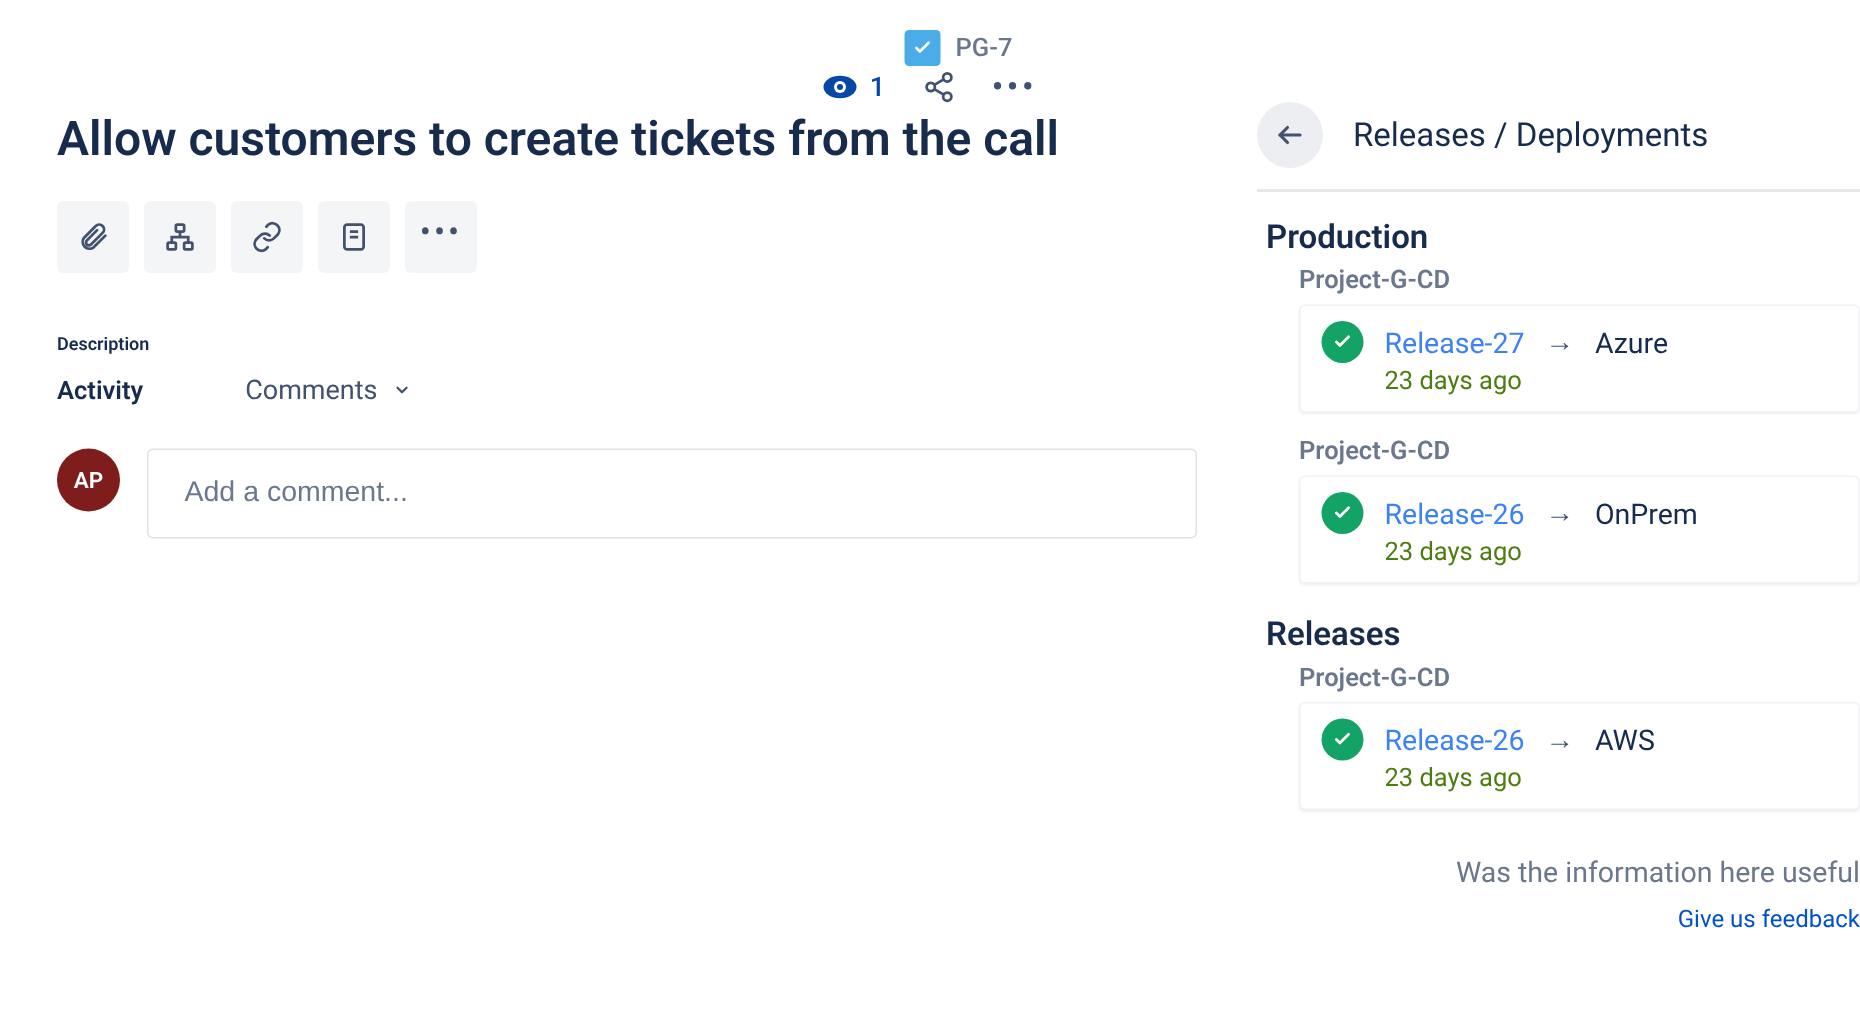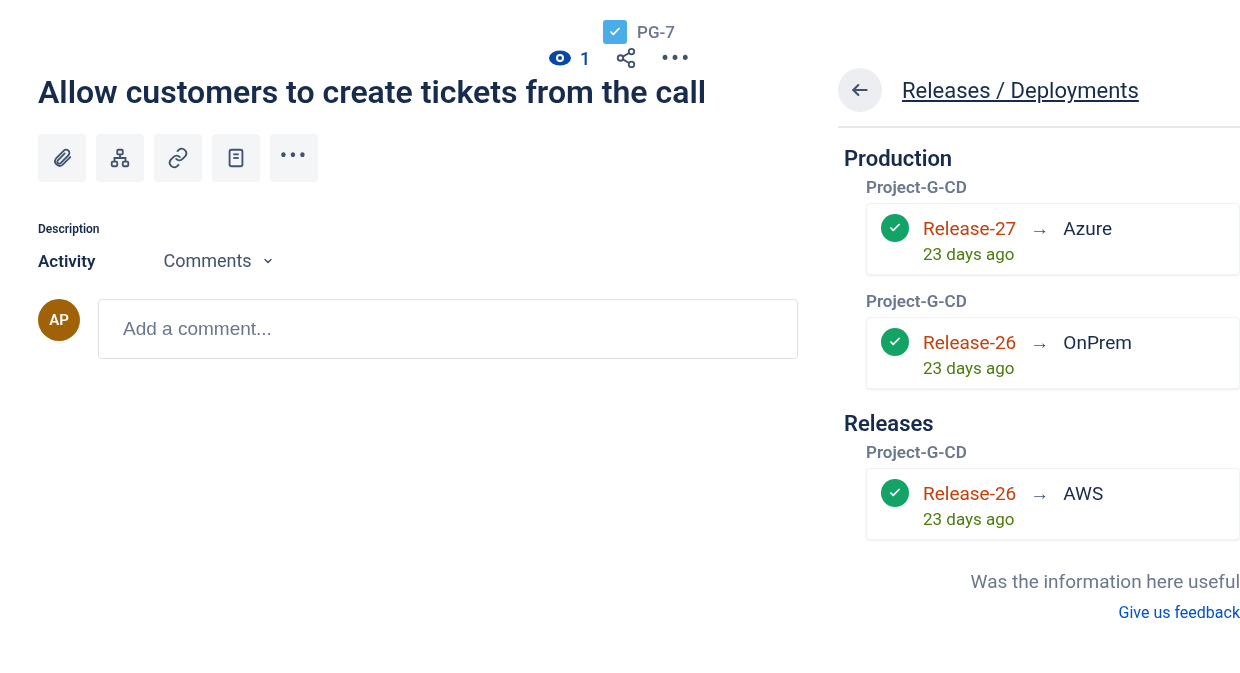--- a/index.html
+++ b/index.html
@@ -129,21 +129,21 @@
   .chev { display:inline-block; }
   .chev svg { width:12px; height:12px; }
   
   .comment-row {
     display:flex;
     align-items:flex-start;
     gap: 18px;
   }
   .avatar {
     width:42px; height:42px; border-radius:50%;
-    background:#a16207;
+    background:#7f1d1d;
     color:#fff;
     font-size:15px; font-weight:600;
     display:flex; align-items:center; justify-content:center;
     flex-shrink:0;
   }
   .comment-input {
     flex:1;
     height:60px;
     border:1px solid #dfe1e6;
     border-radius:4px;
@@ -164,21 +164,21 @@
   }
   .back-circle {
     width:44px; height:44px; border-radius:50%;
     background:#eceef1;
     display:flex; align-items:center; justify-content:center;
     cursor:pointer;
     color:#42526e;
   }
   .back-circle svg { width:20px; height:20px; }
   .panel-title {
-    font-size:22px; color:#172b4d;text-decoration:underline;
+    font-size:22px; color:#172b4d;
   }
   .env-heading {
     font-size:22px; font-weight:600; color:#172b4d;
     margin: 8px 0 6px 0;
     padding-left: 6px;
   }
   .proj-label {
     font-size:17px; font-weight:600; color:#6b778c;
     padding-left: 28px;
     margin-bottom: 6px;
@@ -197,21 +197,21 @@
     margin-bottom: 2px;
   }
   .status-dot {
     width:28px; height:28px; border-radius:50%;
     background:#14a366;
     display:flex; align-items:center; justify-content:center;
     flex-shrink:0;
   }
   .status-dot svg { width:14px; height:14px; }
   .rel-link {
-    color:#c2410c;
+    color:#3b82f6;
     font-size:19px;
   }
   .arrow { color:#42526e; font-size:19px; }
   .target { color:#172b4d; font-size:19px; }
   .rc-time {
     color:#4d7c0f;
     font-size:17px;
     padding-left: 42px;
   }
   .env-block { margin-bottom: 22px; }

